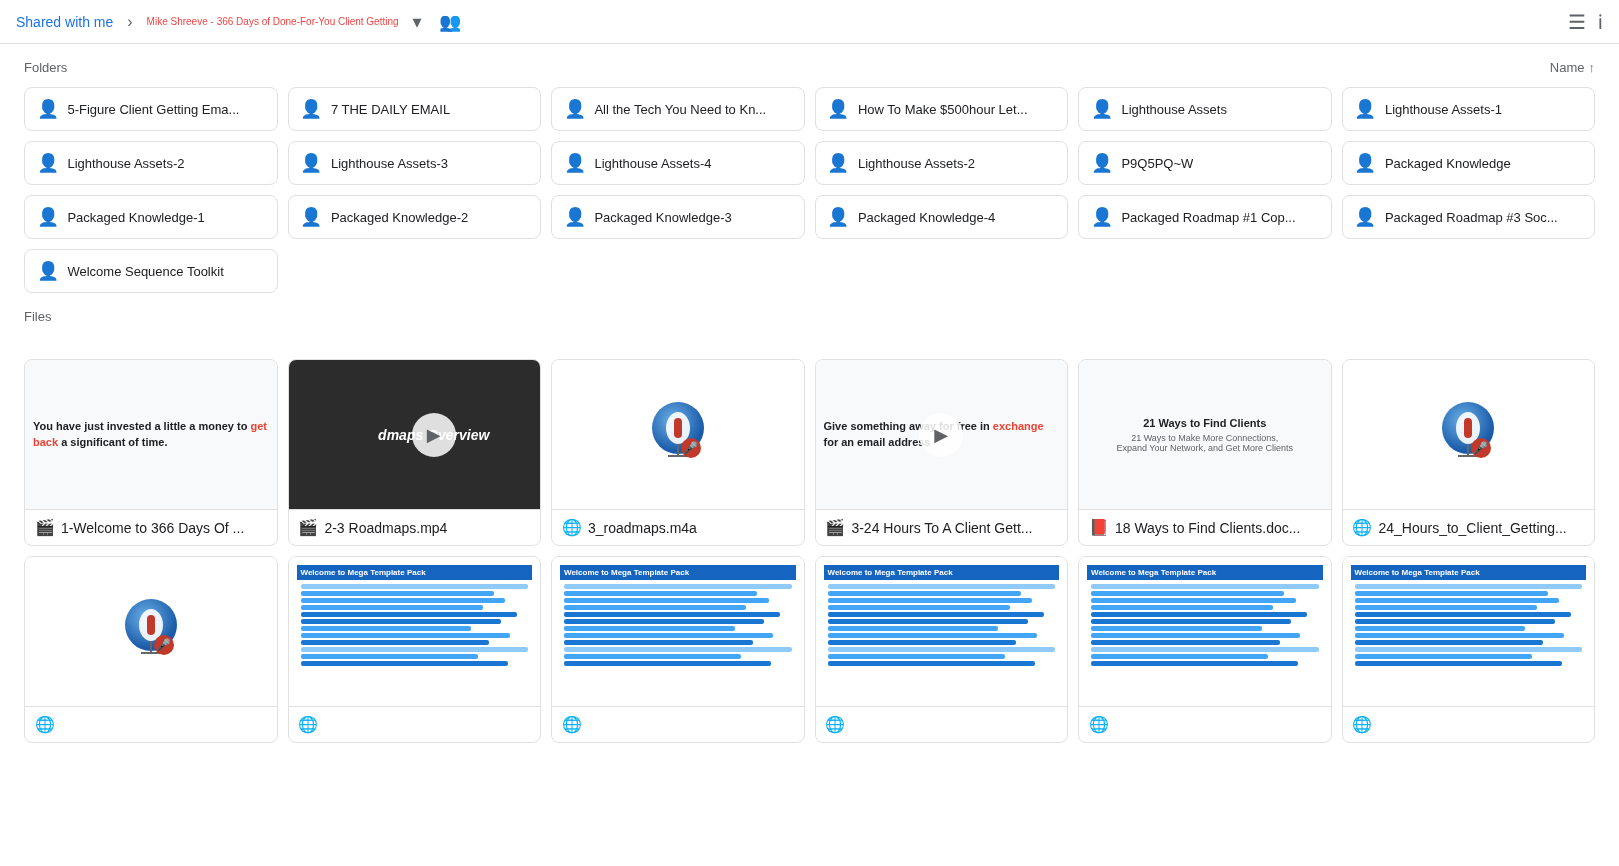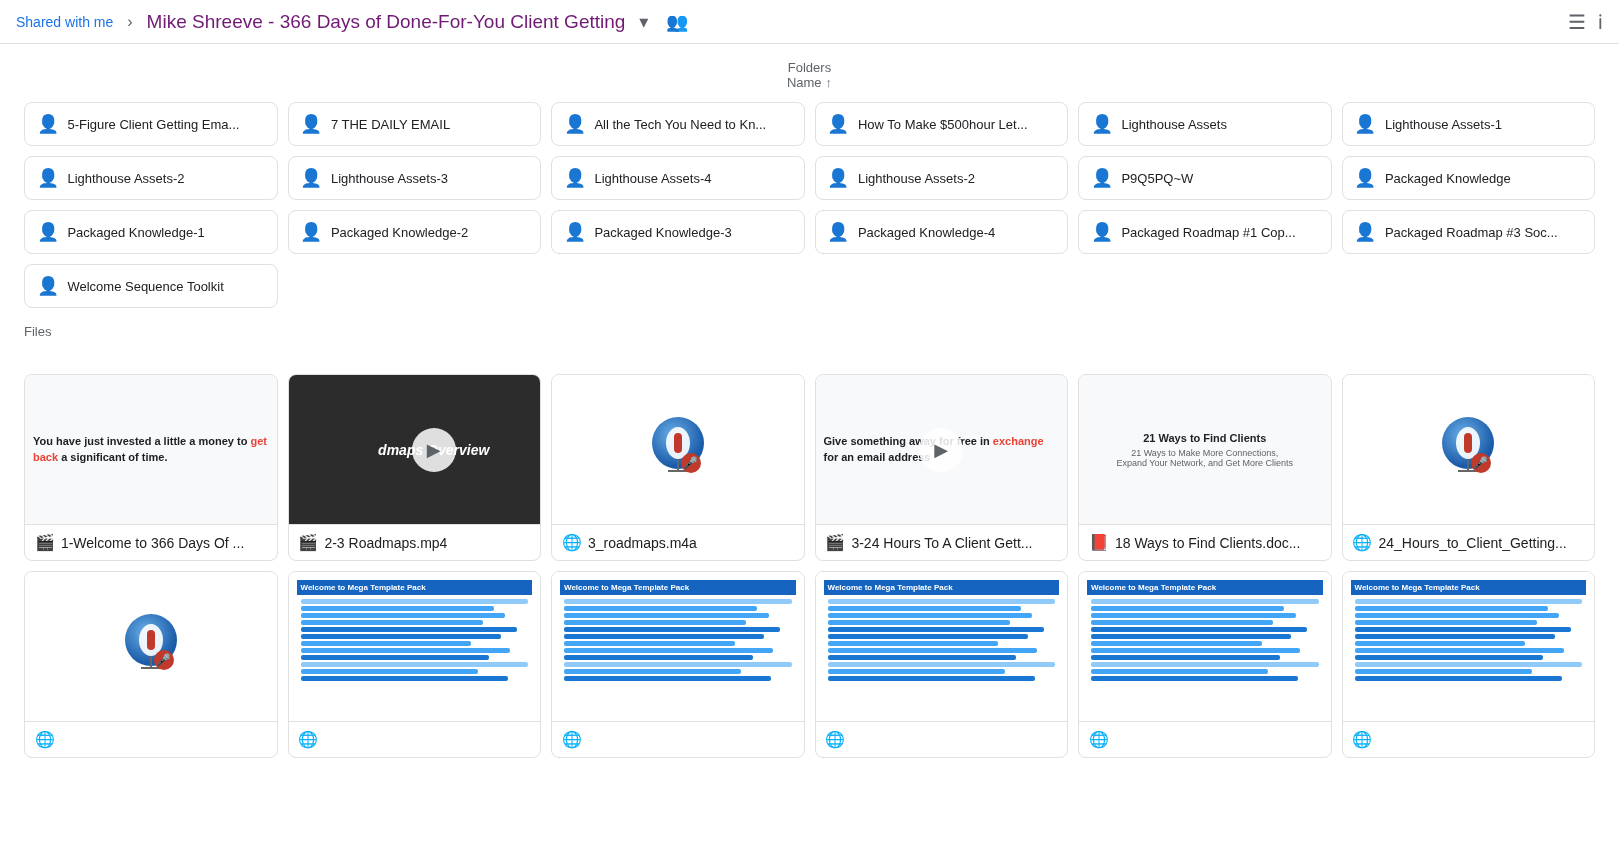--- a/index.html
+++ b/index.html
@@ -23,23 +23,23 @@
     .breadcrumb-shared {
       color: #1a73e8;
       cursor: pointer;
       font-weight: 500;
     }
     .breadcrumb-chevron {
       color: #5f6368;
       font-size: 16px;
     }
     .breadcrumb-current {
-      color: #701a75;
+      color: #ef4444;
       font-weight: 500;
-      font-size: 19px;
+      font-size: 10px;
     }
     .breadcrumb-dropdown {
       color: #5f6368;
       cursor: pointer;
       font-size: 18px;
     }
     .breadcrumb-people {
       color: #5f6368;
       cursor: pointer;
       font-size: 18px;
@@ -58,24 +58,23 @@
 
     
     .main {
       padding: 16px 24px;
       overflow-y: auto;
     }
 
     
     .section-header {
       display: flex;
-      align-items: center;
+      align-items: flex-end;
       justify-content: space-between;
       margin-bottom: 12px;
-      flex-direction: column;
     }
     .section-label {
       font-size: 13px;
       color: #5f6368;
       font-weight: 500;
     }
     .sort-label {
       font-size: 13px;
       color: #5f6368;
       cursor: pointer;

